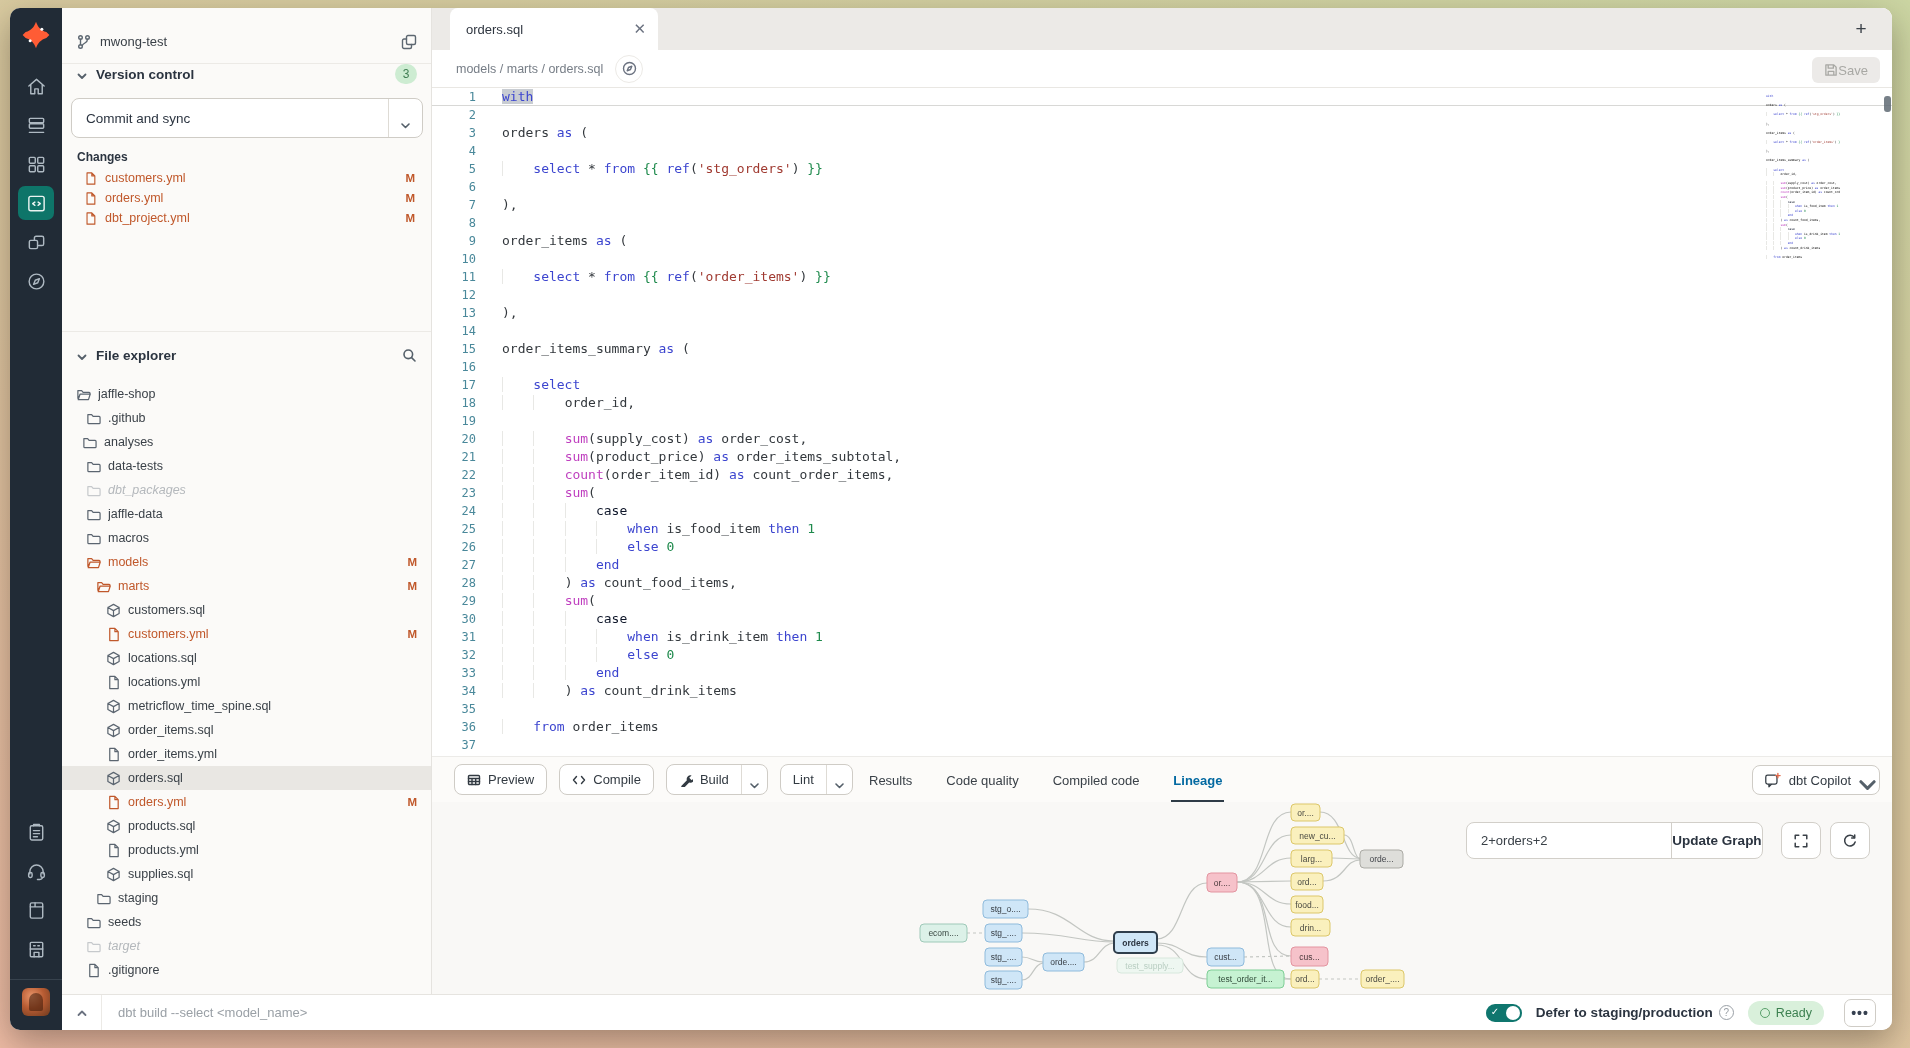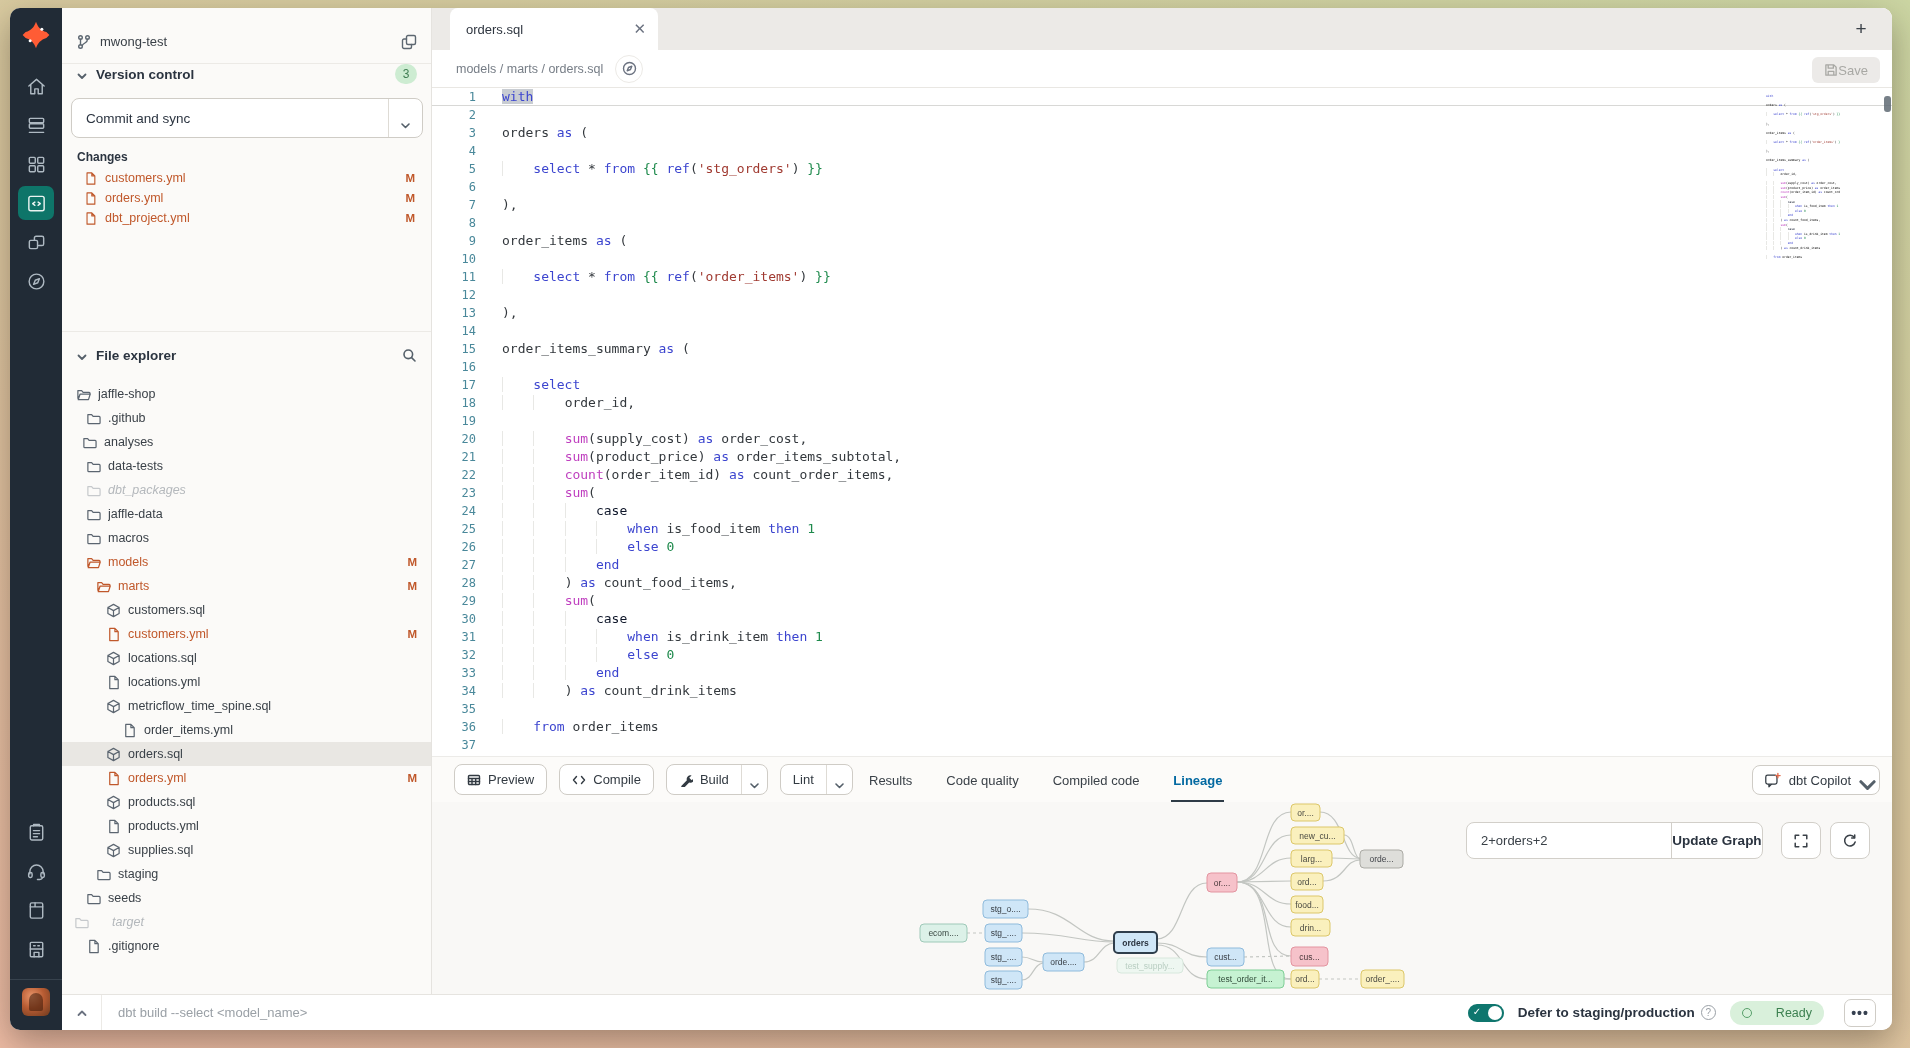--- a/index.html
+++ b/index.html
@@ -147,21 +147,21 @@
   .sb-chevron svg{width:12px;height:12px;stroke:currentColor;fill:none;stroke-width:1.8;stroke-linecap:round;stroke-linejoin:round;}
   .sb-cmd { margin-left:16px; font-size:13px; color:#9aa0a6; flex:1; }
   .sb-right { display:flex; align-items:center; padding-right:16px; }
   .toggle { width:36px; height:18px; border-radius:9px; background:#0f766e; position:relative; }
   .toggle .knob { position:absolute; right:2px; top:2px; width:14px; height:14px; border-radius:50%; background:#fff; }
   .toggle .chk { position:absolute; left:5px; top:2px; color:#fff; font-size:10px; }
   .sb-defer { margin-left:14px; font-size:13.5px; font-weight:bold; color:#2b3440; }
   .help-ic { margin-left:6px; width:15px; height:15px; border:1.2px solid #9aa0a6; border-radius:50%;
     color:#9aa0a6; font-size:10px; display:flex; align-items:center; justify-content:center; }
   .ready-pill { margin-left:14px; height:24px; border-radius:12px; background:#d9f0db;
-    display:flex; align-items:center; gap:24px; padding:0 12px; font-size:12.5px; color:#3c8050; }
+    display:flex; align-items:center; gap:6px; padding:0 12px; font-size:12.5px; color:#3c8050; }
   .ready-pill .ring { width:10px; height:10px; border:1.5px solid #58a06a; border-radius:50%; }
   .dots-btn { margin-left:20px; width:32px; height:28px; border:1px solid #cfccc6; border-radius:7px;
     display:flex; align-items:center; justify-content:center; color:#374151;
     font-size:14px; letter-spacing:1px; font-weight:bold; background:#fff; }
 </style>
 </head>
 <body>
 
 <div class="window">
 
@@ -400,21 +400,27 @@
               <path d="M3.5 1.5 h5.5 l3.5 3.5 V14.5 h-9 Z M9 1.5 V5 h3.5"></path>
             </svg></span>
           <span class="nm">locations.yml</span>
         </div>
         <div class="tree-row" style="padding-left: 44px;">
           <span class="t-ic"><svg viewBox="0 0 15 16">
               <path d="M7.5 1.5 L13.5 4.8 V11.2 L7.5 14.5 L1.5 11.2 V4.8 Z M1.5 4.8 L7.5 8.1 L13.5 4.8 M7.5 8.1 V14.5"></path>
             </svg></span>
           <span class="nm">metricflow_time_spine.sql</span>
         </div>
-        <div class="tree-row" style="padding-left: 60px;">
+        <div class="tree-row" style="padding-left: 44px;">
+          <span class="t-ic"><svg viewBox="0 0 15 16">
+              <path d="M7.5 1.5 L13.5 4.8 V11.2 L7.5 14.5 L1.5 11.2 V4.8 Z M1.5 4.8 L7.5 8.1 L13.5 4.8 M7.5 8.1 V14.5"></path>
+            </svg></span>
+          <span class="nm">order_items.sql</span>
+        </div>
+        <div class="tree-row" style="padding-left: 44px;">
           <span class="t-ic"><svg viewBox="0 0 15 16">
               <path d="M3.5 1.5 h5.5 l3.5 3.5 V14.5 h-9 Z M9 1.5 V5 h3.5"></path>
             </svg></span>
           <span class="nm">order_items.yml</span>
         </div>
         <div class="tree-row selected" style="padding-left: 44px;">
           <span class="t-ic"><svg viewBox="0 0 15 16">
               <path d="M7.5 1.5 L13.5 4.8 V11.2 L7.5 14.5 L1.5 11.2 V4.8 Z M1.5 4.8 L7.5 8.1 L13.5 4.8 M7.5 8.1 V14.5"></path>
             </svg></span>
           <span class="nm">orders.sql</span>
@@ -449,21 +455,21 @@
               <path d="M1.5 3.8 h4 l1.6 2 h6.4 a1 1 0 0 1 1 1 v5.7 a1 1 0 0 1 -1 1 h-11 a1 1 0 0 1 -1 -1 Z"></path>
             </svg></span>
           <span class="nm">staging</span>
         </div>
         <div class="tree-row" style="padding-left: 24px;">
           <span class="t-ic"><svg viewBox="0 0 15 16">
               <path d="M1.5 3.8 h4 l1.6 2 h6.4 a1 1 0 0 1 1 1 v5.7 a1 1 0 0 1 -1 1 h-11 a1 1 0 0 1 -1 -1 Z"></path>
             </svg></span>
           <span class="nm">seeds</span>
         </div>
-        <div class="tree-row muted" style="padding-left: 12px; gap: 16px;">
+        <div class="tree-row muted" style="padding-left: 24px;">
           <span class="t-ic"><svg viewBox="0 0 15 16">
               <path d="M1.5 3.8 h4 l1.6 2 h6.4 a1 1 0 0 1 1 1 v5.7 a1 1 0 0 1 -1 1 h-11 a1 1 0 0 1 -1 -1 Z"></path>
             </svg></span>
           <span class="nm">target</span>
         </div>
         <div class="tree-row" style="padding-left: 24px;">
           <span class="t-ic"><svg viewBox="0 0 15 16">
               <path d="M3.5 1.5 h5.5 l3.5 3.5 V14.5 h-9 Z M9 1.5 V5 h3.5"></path>
             </svg></span>
           <span class="nm">.gitignore</span>

